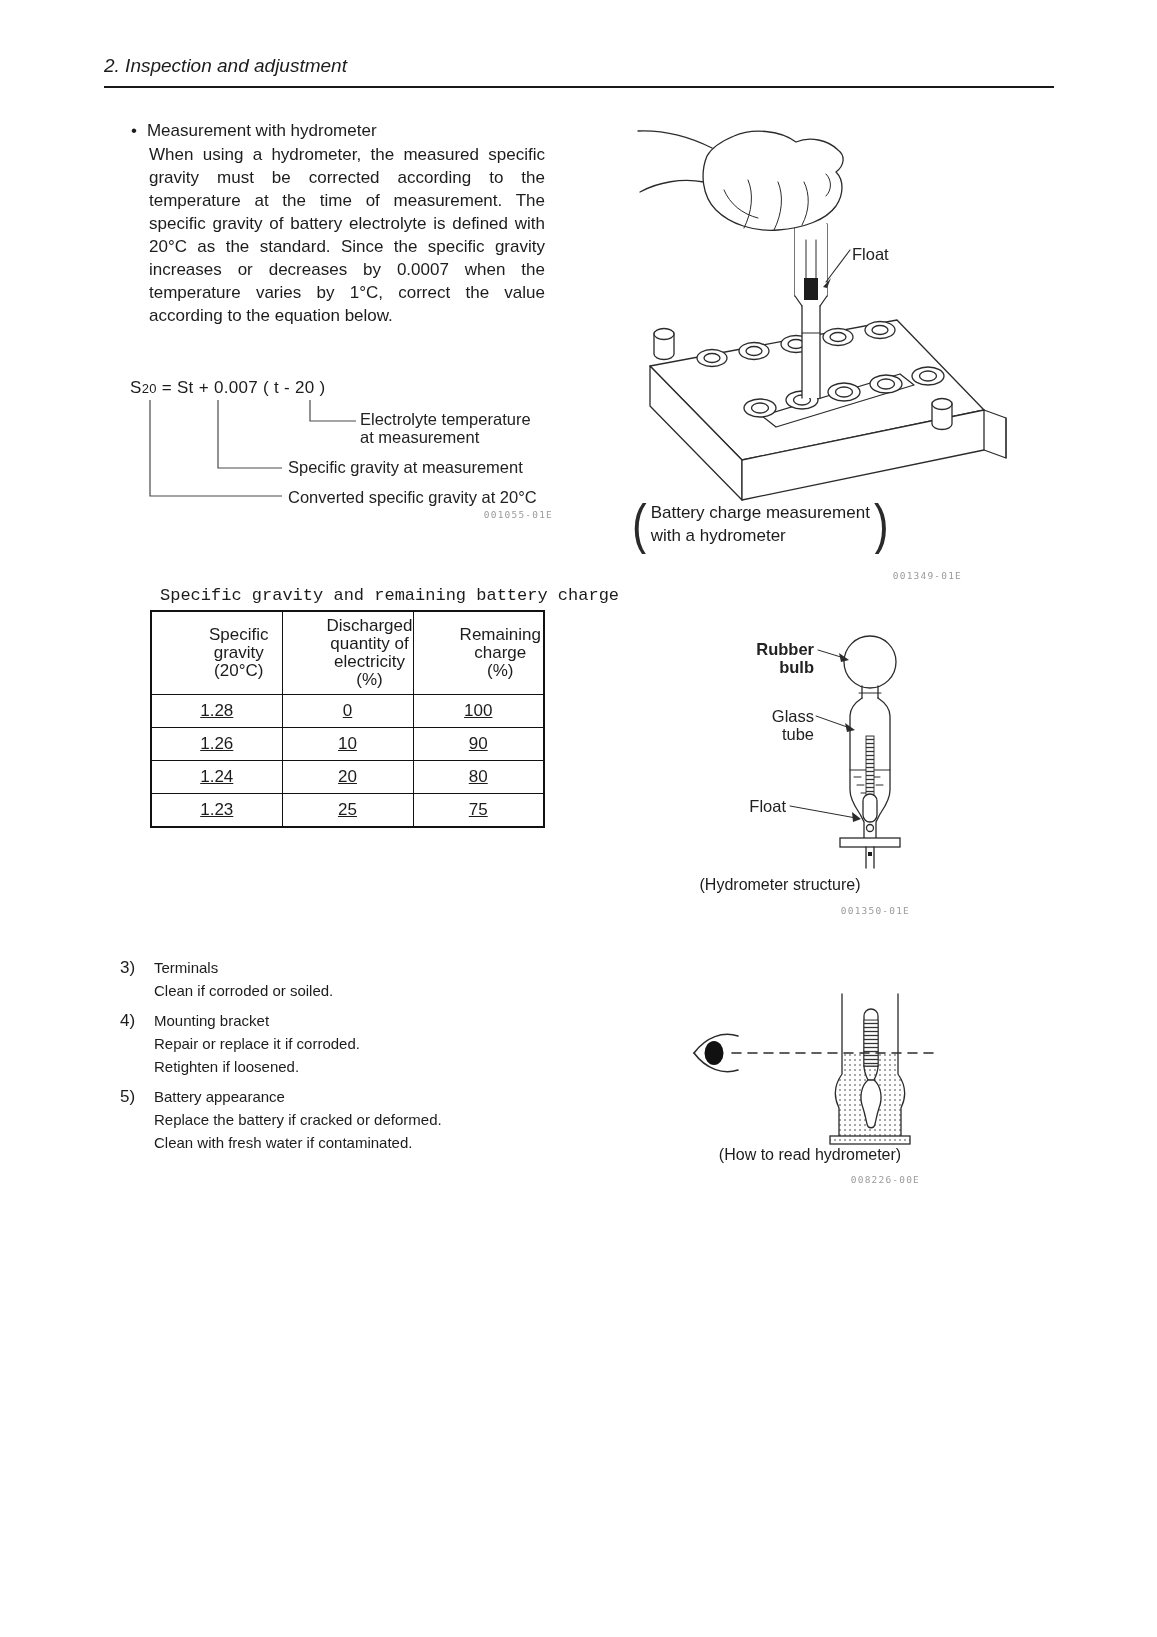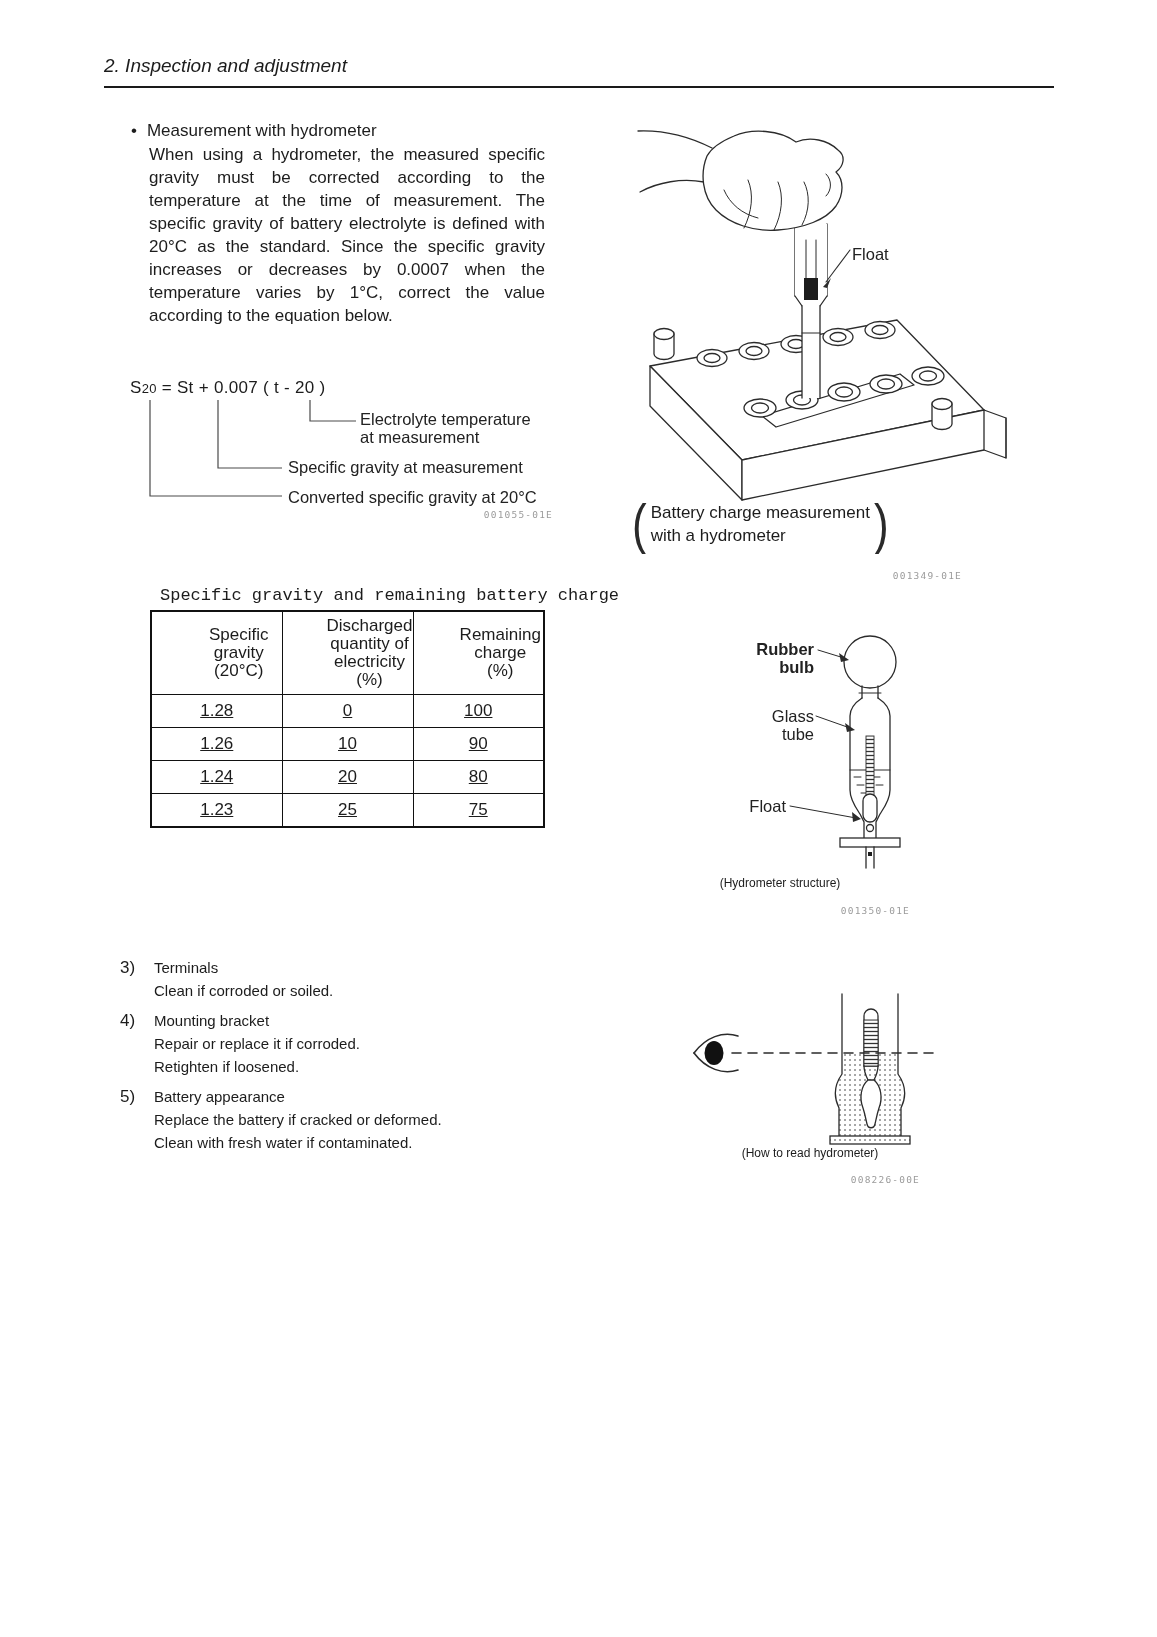--- a/index.html
+++ b/index.html
@@ -21,21 +21,21 @@
         font-size:17px;font-weight:400;padding:0;}
   table.sg thead th{height:82px;line-height:18px;white-space:pre-line;padding-left:44px;}
   table.sg tbody td{height:32px;text-decoration:underline;}
   table.sg{border:2px solid #111;}
   .item{display:flex;gap:8px;}
   .item-num{width:26px;font-size:17px;line-height:23px;}
   .item-body{font-size:15px;line-height:23px;}
   .fig-caption1{display:flex;align-items:center;gap:4px;}
   .bigparen{font-size:44px;font-weight:400;line-height:1;transform:scaleY(1.25);color:#2a2a2a;}
   .cap-text{font-size:17px;line-height:23px;white-space:pre-line;}
-  .cap-center{font-size:12px;text-align:center;}
+  .cap-center{font-size:16px;text-align:center;}
   svg{display:block;}
   .lbl{font-size:16.5px;line-height:18px;color:#222;}
   .r{text-align:right;}
 </style>
 </head>
 <body>
 
 <div id="page">
 
   <div id="hdr-title" class="abs" style="left:104px;top:55px;">2.  Inspection and adjustment</div>

